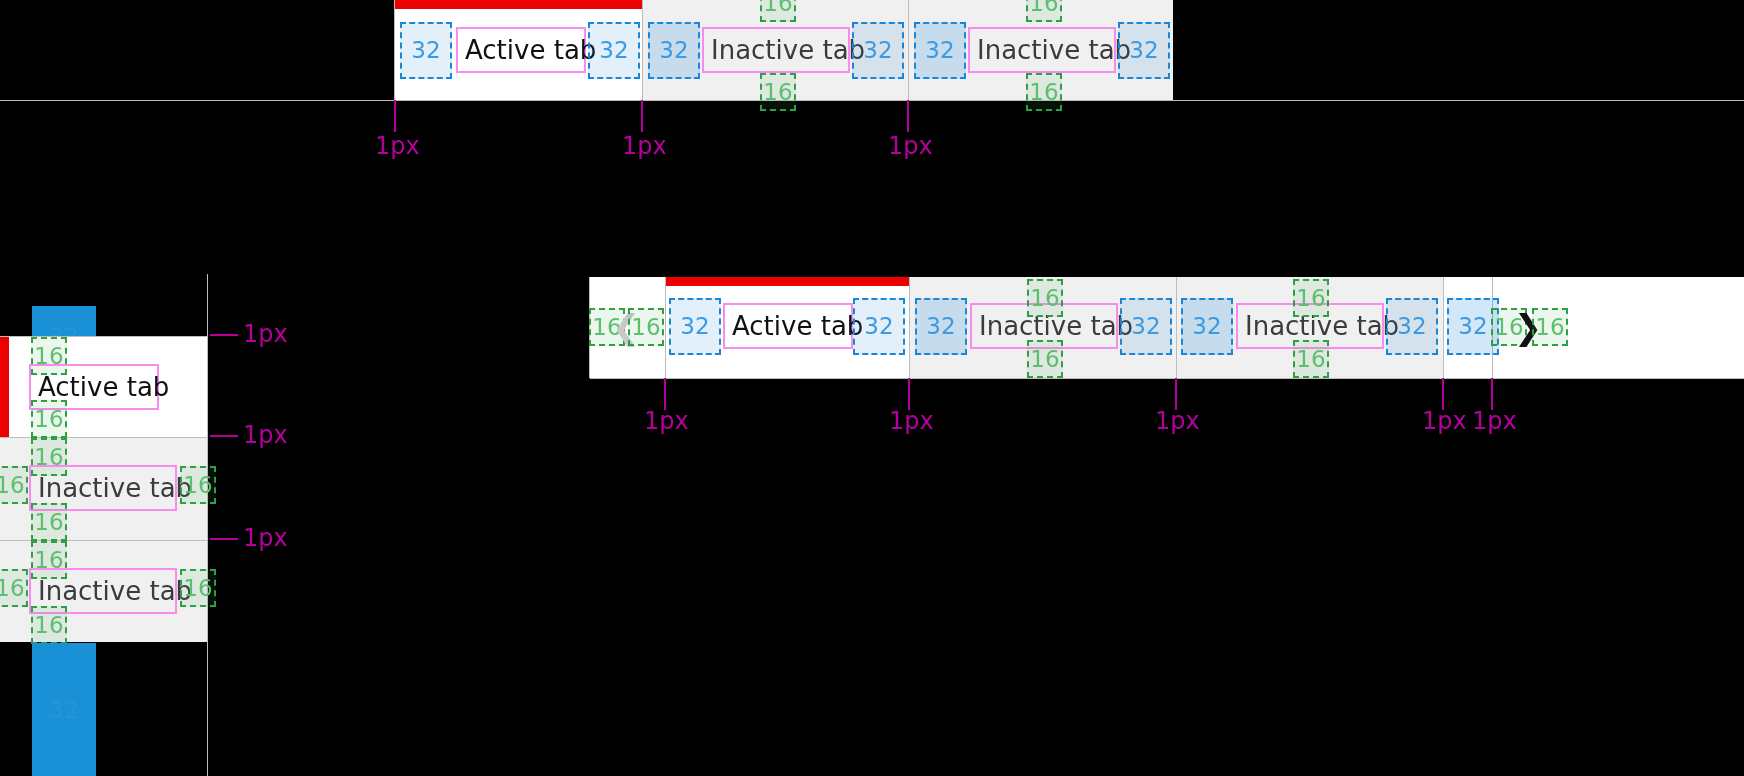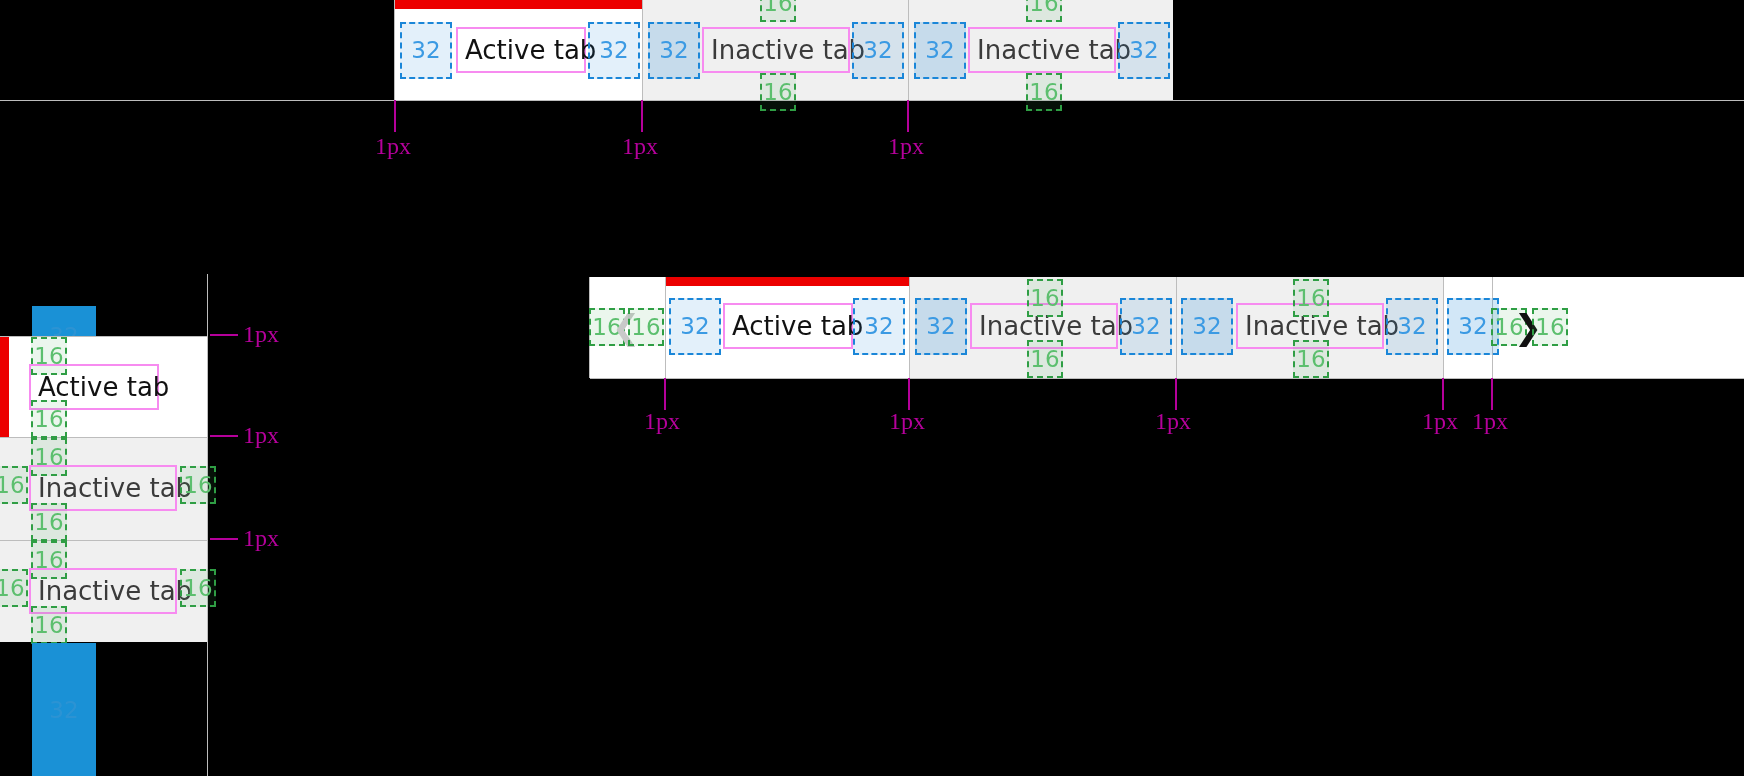--- a/index.html
+++ b/index.html
@@ -50,21 +50,20 @@
     background: #b5009b;
   }
   .leader-v { width: 2px; }
   .leader-h { height: 2px; }
   .px-label {
     position: absolute;
     color: #b5009b;
     font-size: 24px;
     white-space: nowrap;
     line-height: 1;
-    font-family: Liberation Serif, serif;
   }
 
   
   .panel { position: absolute; }
   .surface-inactive { position: absolute; background: #f0f0f0; }
   .surface-active   { position: absolute; background: #ffffff; }
   .divider-v { position: absolute; width: 1px; background: #bdbdbd; }
   .divider-h { position: absolute; height: 1px; background: #bdbdbd; }
   .accent-bar { position: absolute; background: #ec0000; }
   .blue-block {

